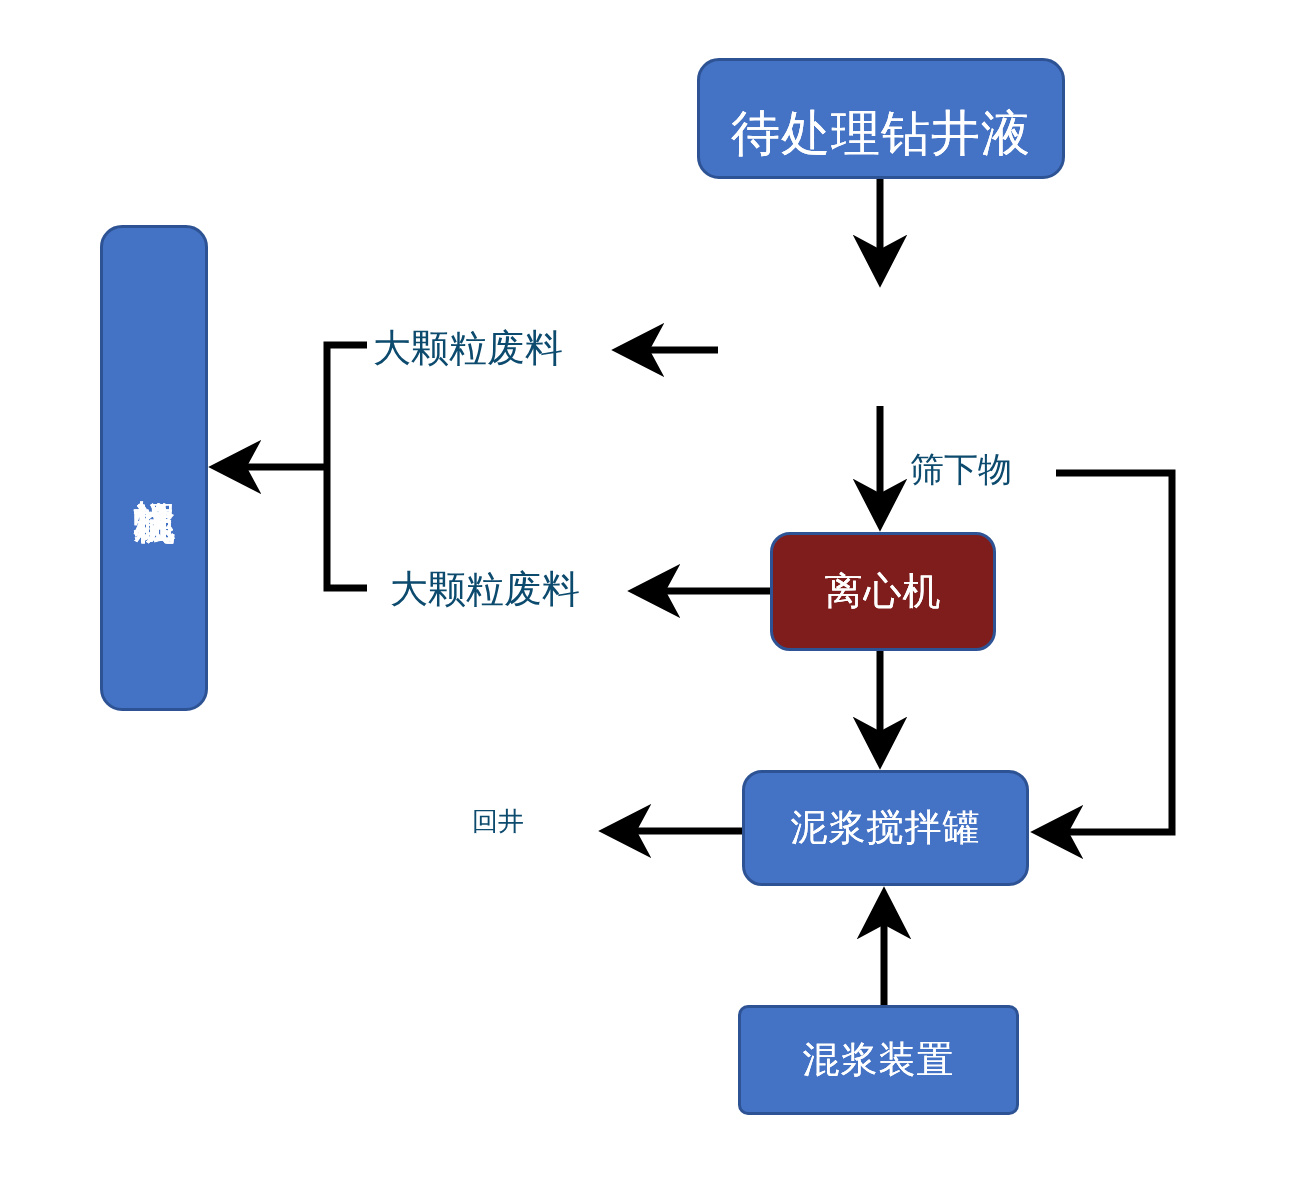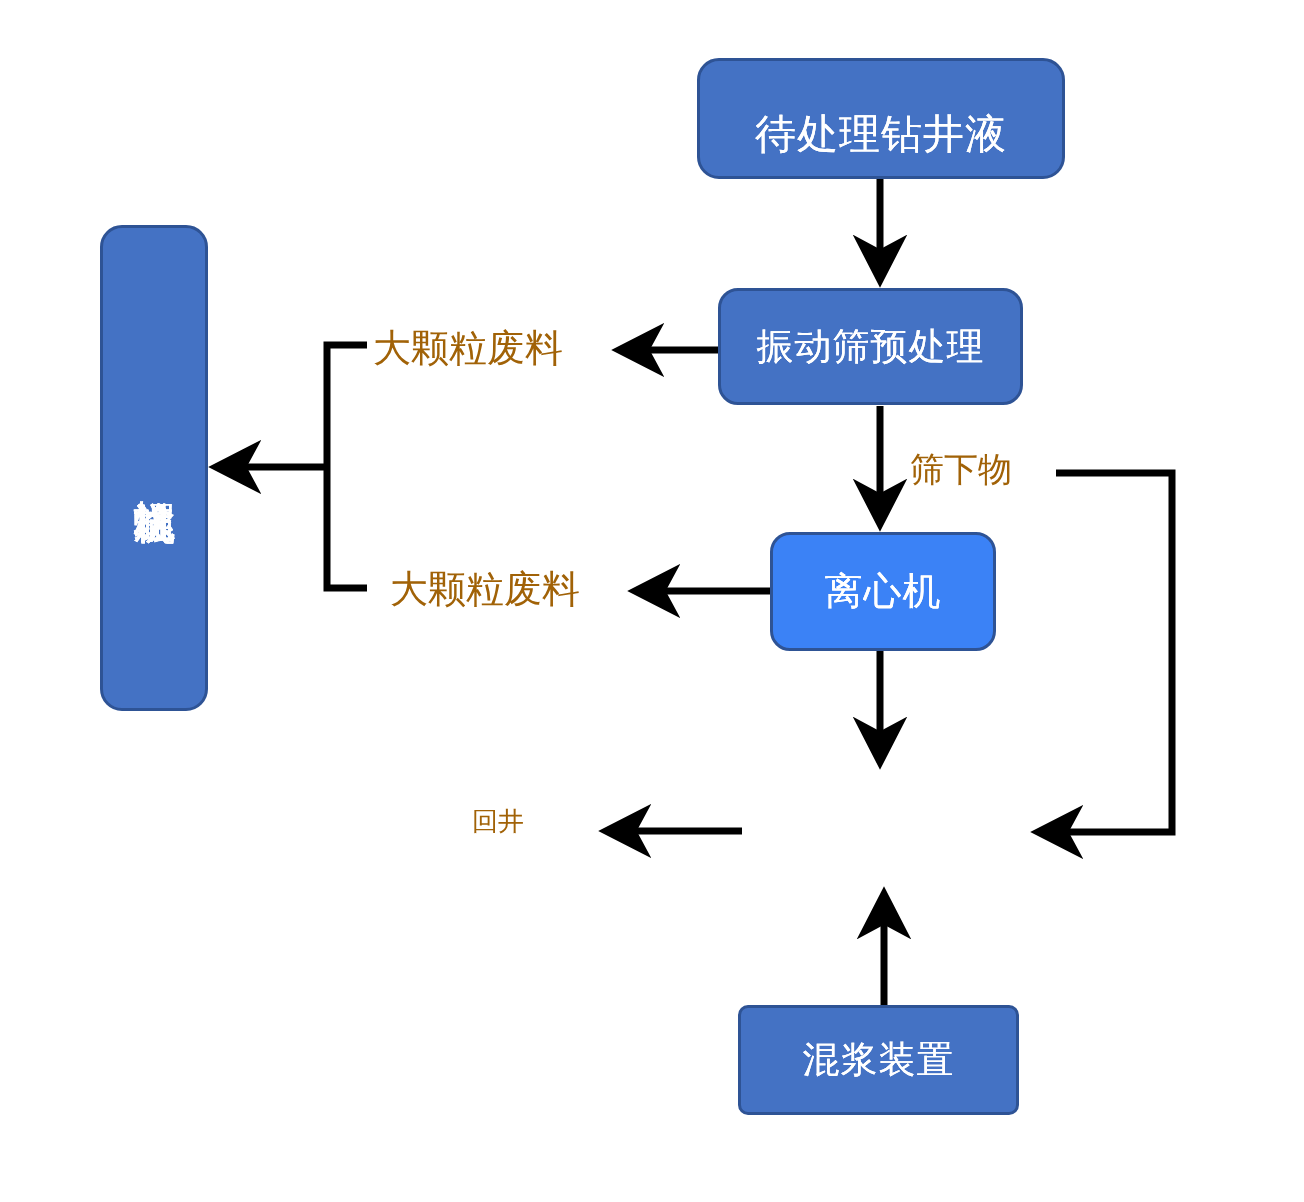--- a/index.html
+++ b/index.html
@@ -6,21 +6,21 @@
   body{width:1304px;height:1202px;overflow:hidden;
        font-family:"Liberation Serif","DejaVu Serif",serif;}
   #stage{position:relative;width:1304px;height:1202px;background:#fff;}
   svg.layer{position:absolute;left:0;top:0;width:1304px;height:1202px;}
   .node{position:absolute;box-sizing:border-box;display:flex;align-items:center;
         justify-content:center;color:#ffffff;}
   .node .txt{display:block;text-align:center;line-height:1.12;
              letter-spacing:1px;text-shadow:0 0 0 #fff;}
   .vtxt{writing-mode:vertical-rl;text-orientation:upright;letter-spacing:26px;
         line-height:1;}
-  .edge-label{position:absolute;color:#a16207;white-space:nowrap;
+  .edge-label{position:absolute;color:#0c4a6e;white-space:nowrap;
               font-family:"Liberation Serif","DejaVu Serif",serif;}
 </style>
 </head>
 <body>
 
 <div id="stage">
 
   <svg class="layer" viewBox="0 0 1304 1202">
     <defs>
       <marker id="ah" markerWidth="10" markerHeight="10" refX="6.2" refY="4" orient="auto" markerUnits="strokeWidth">
@@ -51,33 +51,33 @@
     </g>
   </svg>
 
   <div class="node" style="left:100px;top:225px;width:108px;height:486px;background:#4472C4;
               border:3px solid #2E5395;border-radius:22px;">
     <span class="txt vtxt" style="font-size:42px;">螺旋输送机</span>
   </div>
 
   <div class="node" style="left:697px;top:58px;width:368px;height:121px;background:#4472C4;
               border:3px solid #2E5395;border-radius:22px;">
-    <span class="txt" style="font-size:41px;margin-top:32px;">待处理钻井液</span>
+    <span class="txt" style="font-size:49px;margin-top:32px;">待处理钻井液</span>
   </div>
 
-  <div class="node" style="left:718px;top:288px;width:305px;height:117px;background:#4472C4;
-              border:3px solid #2E5395;border-radius:20px;">
-    <span class="txt" style="font-size:37px;">振动筛预处理</span>
-  </div>
 
-  <div class="node" style="left:770px;top:532px;width:226px;height:119px;background:#3b82f6;
+  <div class="node" style="left:770px;top:532px;width:226px;height:119px;background:#7f1d1d;
               border:3px solid #2E5395;border-radius:20px;">
     <span class="txt" style="font-size:38px;">离心机</span>
   </div>
 
+  <div class="node" style="left:742px;top:770px;width:287px;height:116px;background:#4472C4;
+              border:3px solid #2E5395;border-radius:20px;">
+    <span class="txt" style="font-size:37px;">泥浆搅拌罐</span>
+  </div>
 
   <div class="node" style="left:738px;top:1005px;width:281px;height:110px;background:#4472C4;
               border:3px solid #2E5395;border-radius:10px;">
     <span class="txt" style="font-size:37px;">混浆装置</span>
   </div>
 
   <div class="edge-label" style="left:373px;top:323px;font-size:38px;">大颗粒废料</div>
 
   <div class="edge-label" style="left:390px;top:564px;font-size:38px;">大颗粒废料</div>
 

